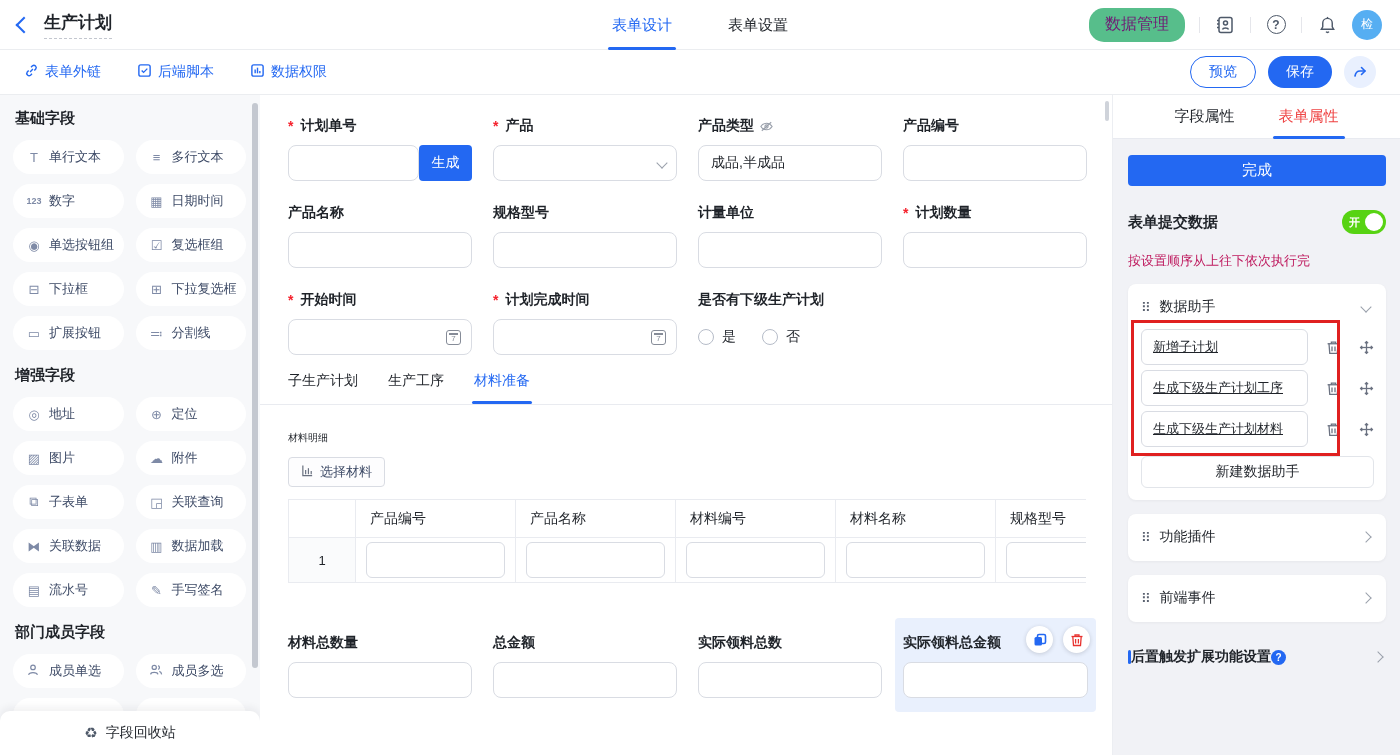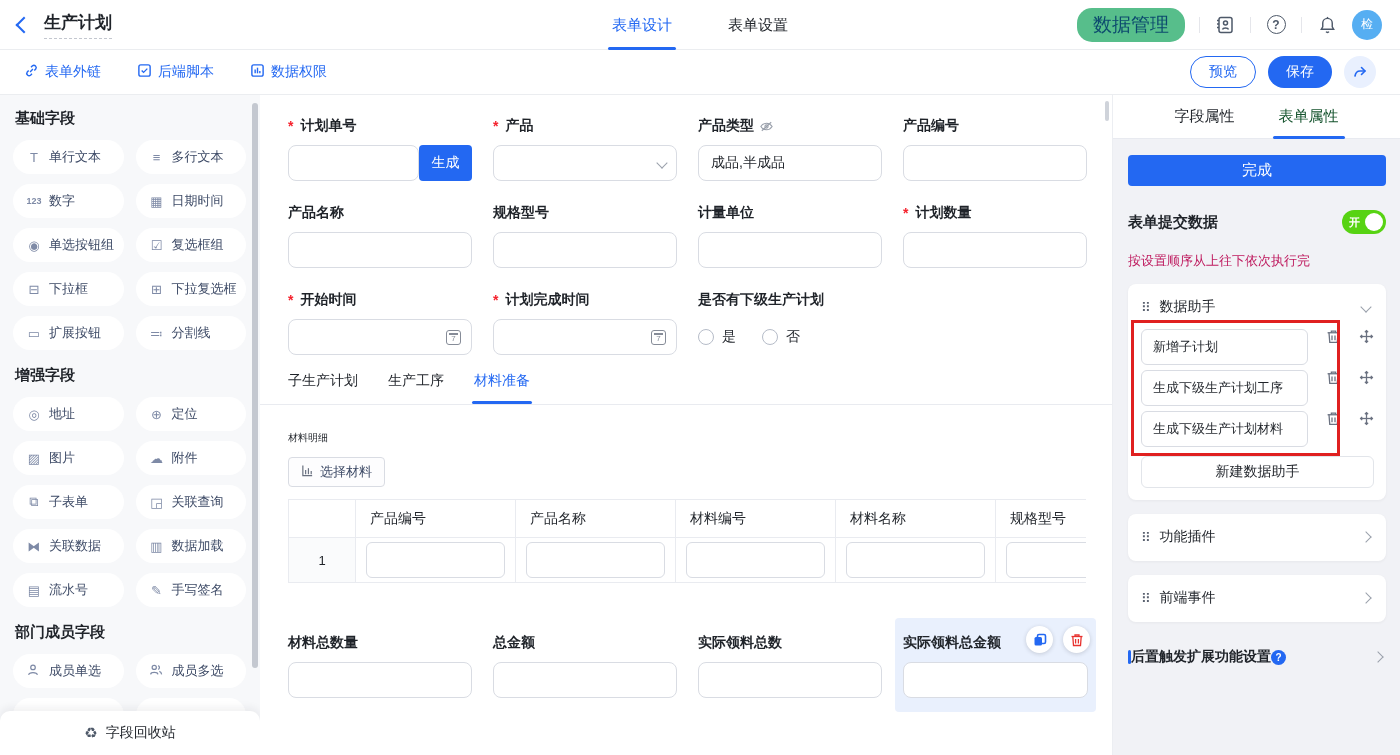--- a/index.html
+++ b/index.html
@@ -9,21 +9,21 @@
 
   
   .topbar { height:50px; background:#fff; border-bottom:1px solid #ebedf0; display:flex; align-items:center; padding:0 18px; position:relative; flex:0 0 50px; }
   .back { width:12px; height:12px; border-left:2.5px solid #2368f2; border-bottom:2.5px solid #2368f2; transform:rotate(45deg); margin-right:14px; cursor:pointer; }
   .doc-title { font-size:17px; font-weight:bold; border-bottom:1px dashed #c3c7cf; padding-bottom:4px; }
   .top-tabs { position:absolute; left:50%; top:0; transform:translateX(-50%); height:50px; display:flex; gap:56px; align-items:flex-end; }
   .top-tab { font-size:15px; cursor:pointer; position:relative; height:50px; display:flex; align-items:center; }
   .top-tab.active { color:#2368f2; }
   .top-tab.active::after { content:""; position:absolute; bottom:0; left:-4px; right:-4px; height:3px; background:#2368f2; border-radius:2px; }
   .top-right { margin-left:auto; display:flex; align-items:center; gap:14px; }
-  .pill-green { background:#57be8b; color:#0c4a6e; border:none; height:34px; padding:0 16px; border-radius:15px; font-size:19px; cursor:pointer; }
+  .pill-green { background:#57be8b; color:#701a75; border:none; height:34px; padding:0 16px; border-radius:15px; font-size:16px; cursor:pointer; }
   .vdiv { width:1px; height:16px; background:#e5e6eb; }
   .hicon { width:22px; height:22px; display:flex; align-items:center; justify-content:center; color:#4e5969; cursor:pointer; }
   .help-circle { width:19px; height:19px; border:1.6px solid #4e5969; border-radius:50%; font-size:12px; font-weight:bold; display:flex; align-items:center; justify-content:center; color:#4e5969; }
   .avatar { width:30px; height:30px; border-radius:50%; background:#56aef2; color:#fff; font-size:12px; display:flex; align-items:center; justify-content:center; cursor:pointer; }
 
   
   .subbar { height:45px; background:#fff; border-bottom:1px solid #ebedf0; display:flex; align-items:center; padding:0 24px; flex:0 0 45px; }
   .sublinks { display:flex; gap:36px; }
   .sublink { color:#2368f2; display:flex; align-items:center; gap:6px; cursor:pointer; font-size:14px; }
   .sublink svg { stroke:#2368f2; }
@@ -86,38 +86,38 @@
   .totals { display:grid; grid-template-columns:repeat(4,184px); column-gap:21px; margin-top:35px; }
   .tot-cell { padding-top:16px; position:relative; }
   .tot-cell.hl { background:#e9f0fd; border-radius:4px; margin:0 -9px 0 -8px; padding:16px 8px 14px 8px; }
   .hl-icons { position:absolute; top:8px; right:6px; display:flex; gap:10px; }
   .circ-ic { width:27px; height:27px; background:#fff; border-radius:50%; box-shadow:0 1px 4px rgba(31,35,41,.18); display:flex; align-items:center; justify-content:center; cursor:pointer; }
 
   
   .rpanel { width:287px; flex:0 0 287px; background:#f1f2f6; display:flex; flex-direction:column; overflow:hidden; }
   .rtabs { height:44px; background:#fff; border-bottom:1px solid #e8eaf0; display:flex; align-items:center; justify-content:center; gap:44px; flex:0 0 44px; }
   .rtab { font-size:15px; cursor:pointer; height:44px; display:flex; align-items:center; position:relative; }
-  .rtab.active { color:#14532d; }
+  .rtab.active { color:#ef4444; }
   .rtab.active::after { content:""; position:absolute; left:-6px; right:-6px; bottom:0; height:3px; background:#2368f2; border-radius:2px; }
   .rbody { padding:16px 14px 0 15px; flex:1; }
   .done-btn { width:100%; height:31px; background:#2368f2; border:none; color:#fff; font-size:15px; border-radius:4px; cursor:pointer; }
   .submit-row { display:flex; align-items:center; justify-content:space-between; margin-top:24px; }
   .submit-label { font-size:15px; font-weight:bold; }
   .toggle { width:44px; height:24px; border-radius:12px; background:#57d313; display:flex; align-items:center; padding:0 3px 0 7px; cursor:pointer; justify-content:space-between; }
   .toggle .t-txt { color:#fff; font-size:11px; font-weight:bold; }
   .toggle .knob { width:18px; height:18px; background:#fff; border-radius:50%; }
   .order-note { color:#be185d; font-size:13px; margin-top:18px; }
   .card { background:#fff; border-radius:8px; box-shadow:0 1px 3px rgba(31,35,41,.05); margin-top:14px; padding:11px 12px 12px 13px; position:relative; }
   .card-head { display:flex; align-items:center; gap:9px; height:24px; }
   .drag { color:#5b6270; font-size:13px; line-height:1; cursor:grab; }
   .card-title { font-size:14px; flex:1; }
   .chev-d { width:8px; height:8px; border-right:1.5px solid #9aa0ab; border-bottom:1.5px solid #9aa0ab; transform:rotate(45deg); margin-right:4px; cursor:pointer; }
   .chev-r { width:8px; height:8px; border-right:1.5px solid #9aa0ab; border-bottom:1.5px solid #9aa0ab; transform:rotate(-45deg); margin-right:4px; cursor:pointer; }
   .da-items { margin-top:10px; display:flex; flex-direction:column; gap:5px; position:relative; }
-  .da-row { display:flex; align-items:flex-start; gap:18px; }
+  .da-row { display:flex; align-items:center; gap:18px;text-decoration:underline; }
   .da-input { width:182px; height:36px; border:1px solid #d9dce3; border-radius:6px; display:flex; align-items:center; padding:0 11px; font-size:13px; background:#fff; }
   .da-ic { color:#6a7180; display:flex; cursor:pointer; }
   .annotation { position:absolute; left:-10px; top:-9px; width:209px; height:136px; border:3px solid #e02020; pointer-events:none; z-index:5; }
   .new-da-btn { margin-top:9px; width:100%; height:32px; background:#fff; border:1px solid #e2e5ea; border-radius:6px; font-size:14px; color:#1f2329; cursor:pointer; }
   .post-row { display:flex; align-items:center; margin-top:26px; }
   .blue-bar { width:3px; height:14px; background:#2368f2; border-radius:2px; }
   .post-label { font-size:14px; font-weight:bold; }
   .q-circle { width:15px; height:15px; background:#2368f2; color:#fff; border-radius:50%; font-size:10px; font-weight:bold; display:flex; align-items:center; justify-content:center; }
   .post-row .chev-r { margin-left:auto; }
 </style>

